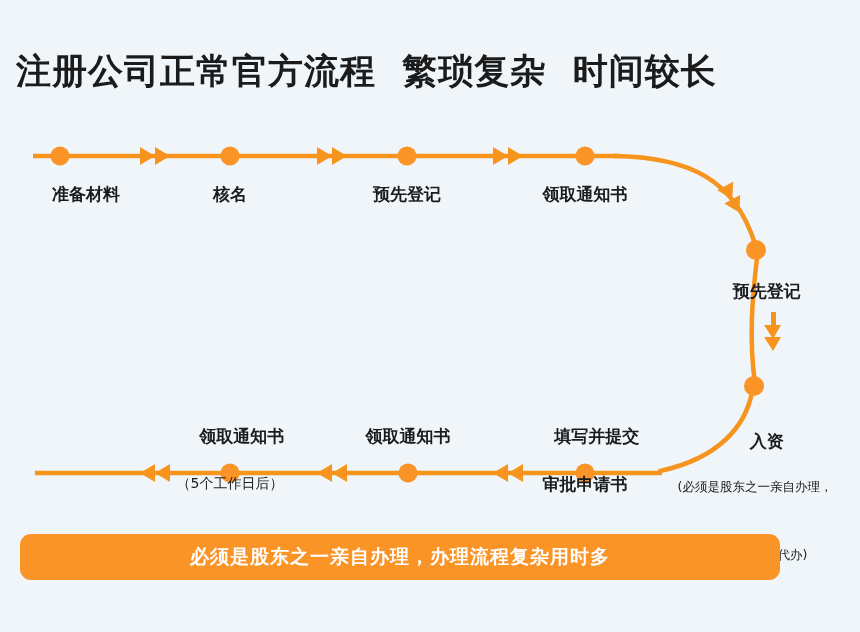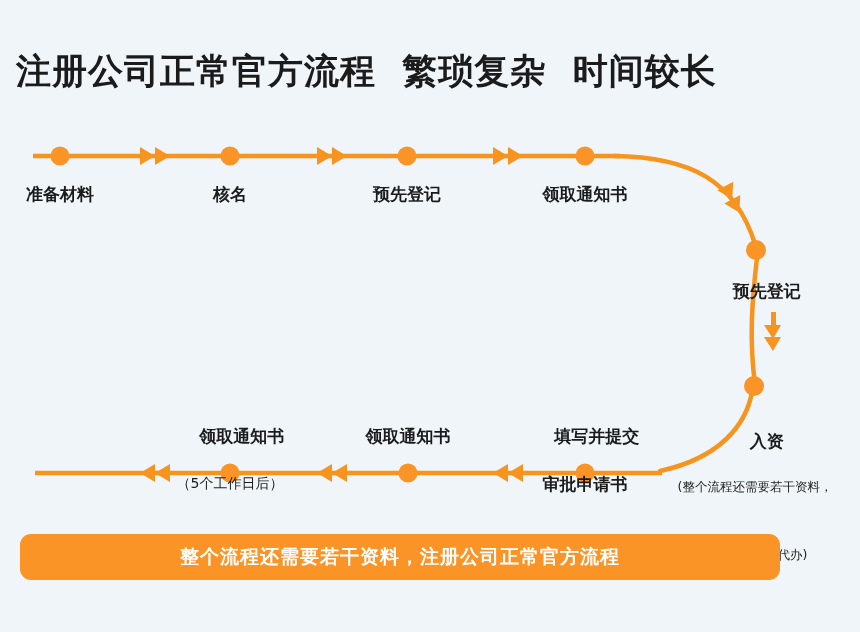--- a/index.html
+++ b/index.html
@@ -144,47 +144,47 @@
     <circle cx="585" cy="156" r="9.5" fill="#fb9427"></circle>
 
     <circle cx="756" cy="250" r="10" fill="#fb9427"></circle>
     <circle cx="754" cy="386" r="10" fill="#fb9427"></circle>
 
     <circle cx="585" cy="473" r="9.5" fill="#fb9427"></circle>
     <circle cx="408" cy="473" r="9.5" fill="#fb9427"></circle>
     <circle cx="230" cy="473" r="9.5" fill="#fb9427"></circle>
   </svg>
 
-  <div class="step-label" style="left:0px; top:182px; width:120px;">准备材料</div>
+  <div class="step-label" style="left:0px; top:182px; width:120px;text-align:right;">准备材料</div>
 
   <div class="step-label" style="left:170px; top:182px; width:120px;">核名</div>
 
   <div class="step-label" style="left:347px; top:182px; width:120px;">预先登记</div>
 
   <div class="step-label" style="left:525px; top:182px; width:120px;">领取通知书</div>
 
   <div class="step-label" style="left:675px; top:255px; width:160px;">
     <span>预先登记</span>
   </div>
 
   <div class="step-label" style="left:655px; top:405px; width:200px;">
     <span>入资</span>
-    <span class="step-sub small">(整个流程还需要若干资料，</span>
+    <span class="step-sub small">(必须是股东之一亲自办理，</span>
     <span class="step-sub small">不得委托他人代办)</span>
   </div>
 
   <div class="step-label" style="left:333px; top:424px; width:150px;">领取通知书</div>
 
   <div class="step-label" style="left:505px; top:400px; width:160px;">
     <span>填写并提交</span>
     <span style="display:block;">审批申请书</span>
   </div>
 
   <div class="step-label" style="left:155px; top:400px; width:150px;">
     <span>领取通知书</span>
     <span class="step-sub">（5个工作日后）</span>
   </div>
 
   <div id="bottom-banner">
-    <span class="banner-text">整个流程还需要若干资料，注册公司正常官方流程</span>
+    <span class="banner-text">必须是股东之一亲自办理，办理流程复杂用时多</span>
   </div>
 
 </div>
 
 </body></html>

